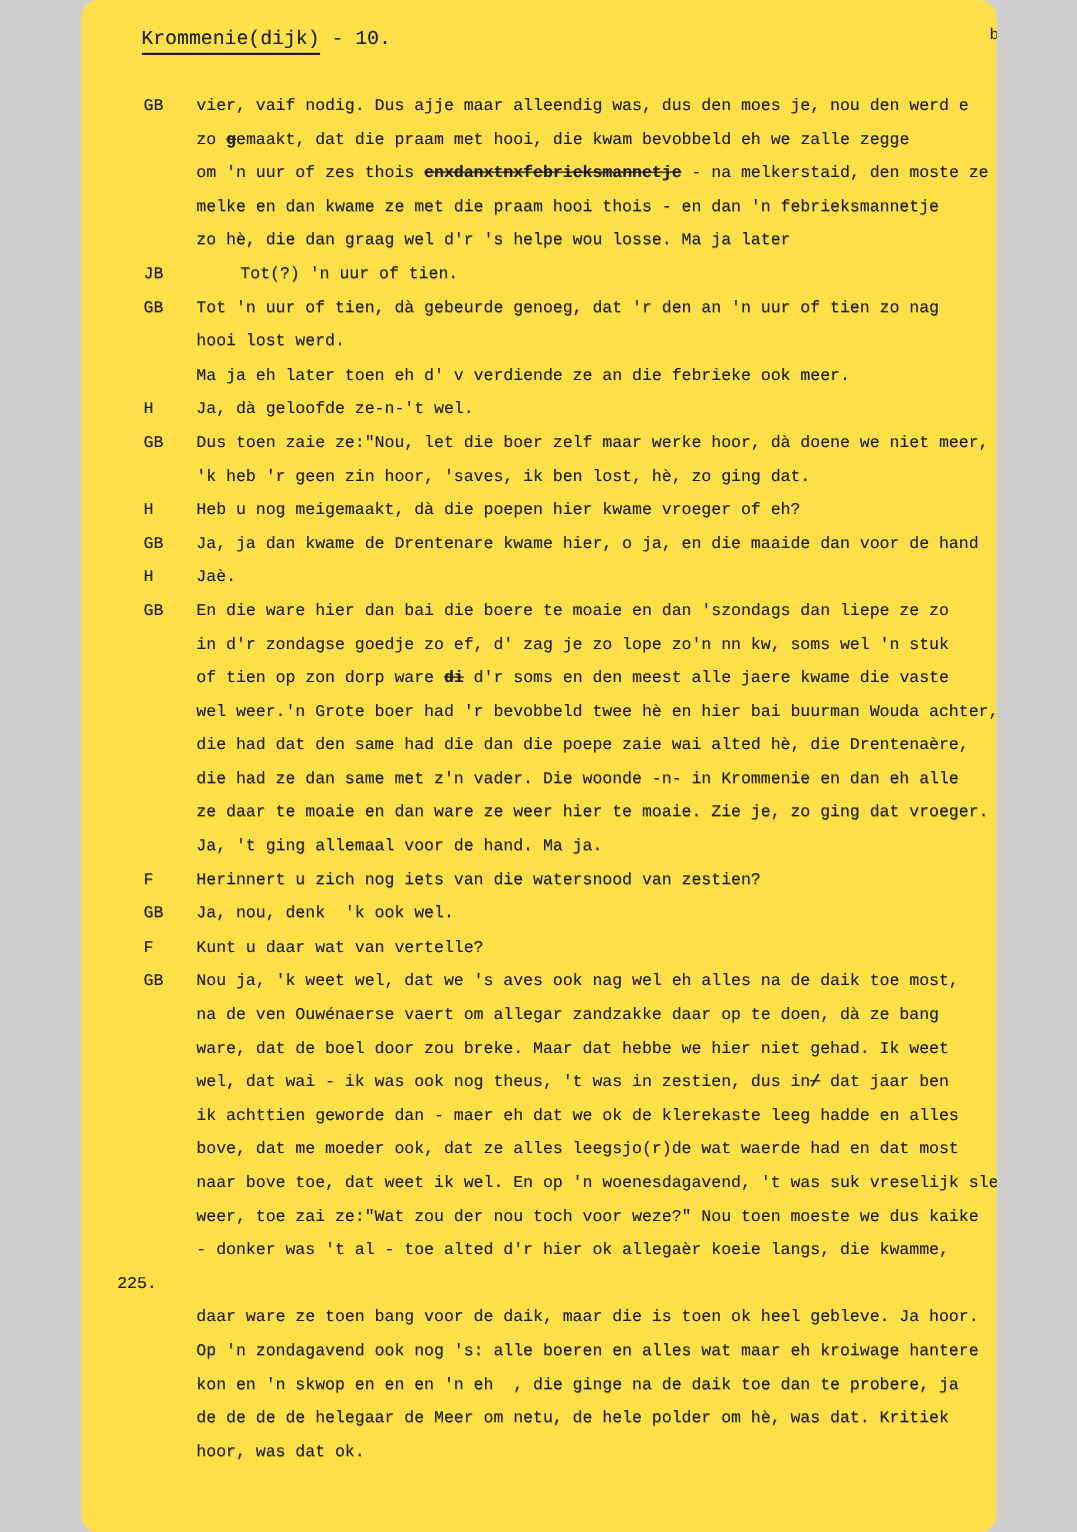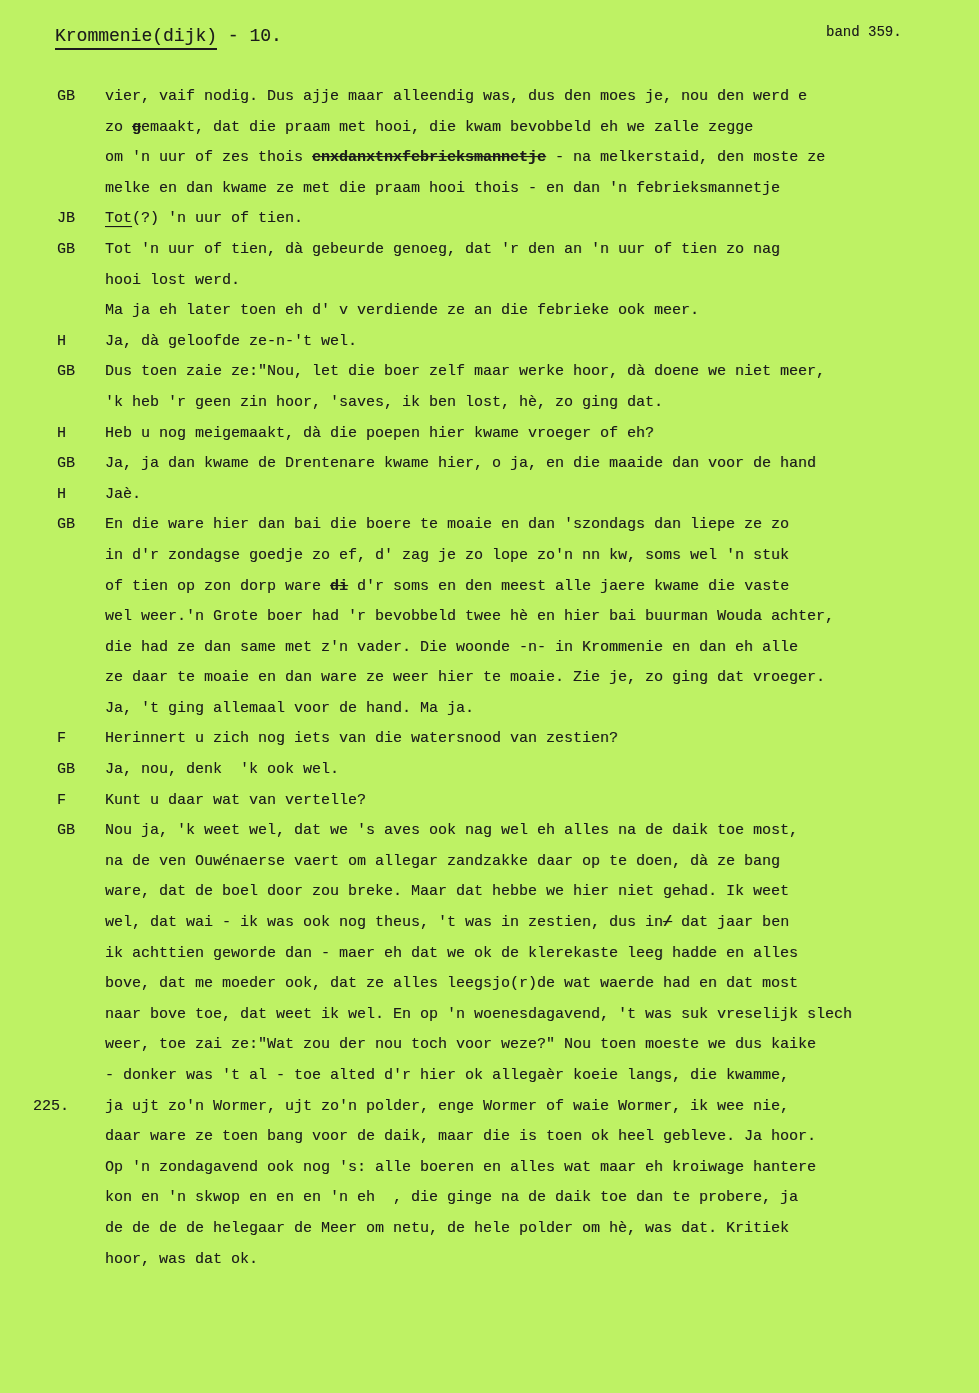--- a/index.html
+++ b/index.html
@@ -1,24 +1,25 @@
 <!DOCTYPE html>
 <html><head>
 <meta charset="utf-8">
 <style>
   html,body{margin:0;padding:0;background:#cfcfcf;}
   .page{
     position:relative;
-    width:979px;height:1393px;
+    width:832px;height:1393px;
     margin:0 auto;
-    background:#bef264;
+    background:#fde047;
     font-family:"Liberation Mono","DejaVu Sans Mono",monospace;
     color:#1b1b1b;
     overflow:hidden;
     text-shadow:0.3px 0.3px 0 rgba(20,20,20,0.35);
+    border-radius:16px;
   }
   .header-title{
     position:absolute;left:55px;top:26px;
     font-size:18px;white-space:pre;
   }
   .header-title .u2{
     border-bottom:2px solid #1b1b1b;
     padding-bottom:2px;
   }
   .band{
@@ -33,62 +34,64 @@
     height:30.6px;line-height:30.6px;
     font-size:15px;
     white-space:pre;
   }
   .label{
     position:absolute;left:57px;top:0;
   }
   .label.num{left:33px;}
   .text{display:block;margin-left:105px;}
   .seg-s{text-decoration:line-through;font-weight:bold;}
-  .seg-u{text-decoration:underline;text-underline-offset:4px;}
+  .seg-u{text-underline-offset:4px;margin-left:40px;}
 </style>
 </head>
 <body>
 
 <div class="page">
   <div class="header-title"><span class="u2">Krommenie(dijk)</span><span> - 10.</span></div>
   <div class="band">band 359.</div>
   <div class="transcript">
       <div class="line"><span class="label">GB</span><span class="text"><span>vier, vaif nodig. Dus ajje maar alleendig was, dus den moes je, nou den werd e</span></span></div>
       <div class="line"><span class="label"></span><span class="text"><span>zo </span><span class="seg-s">g</span><span>emaakt, dat die praam met hooi, die kwam bevobbeld eh we zalle zegge</span></span></div>
       <div class="line"><span class="label"></span><span class="text"><span>om 'n uur of zes thois </span><span class="seg-s">enxdanxtnxfebrieksmannetje</span><span> - na melkerstaid, den moste ze</span></span></div>
       <div class="line"><span class="label"></span><span class="text"><span>melke en dan kwame ze met die praam hooi thois - en dan 'n febrieksmannetje</span></span></div>
+      <div class="line"><span class="label"></span><span class="text"><span>zo hè, die dan graag wel d'r 's helpe wou losse. Ma ja later</span></span></div>
       <div class="line"><span class="label">JB</span><span class="text"><span class="seg-u">Tot</span><span>(?) 'n uur of tien.</span></span></div>
       <div class="line"><span class="label">GB</span><span class="text"><span>Tot 'n uur of tien, dà gebeurde genoeg, dat 'r den an 'n uur of tien zo nag</span></span></div>
       <div class="line"><span class="label"></span><span class="text"><span>hooi lost werd.</span></span></div>
       <div class="line"><span class="label"></span><span class="text"><span>Ma ja eh later toen eh d' v verdiende ze an die febrieke ook meer.</span></span></div>
       <div class="line"><span class="label">H</span><span class="text"><span>Ja, dà geloofde ze-n-'t wel.</span></span></div>
       <div class="line"><span class="label">GB</span><span class="text"><span>Dus toen zaie ze:"Nou, let die boer zelf maar werke hoor, dà doene we niet meer,</span></span></div>
       <div class="line"><span class="label"></span><span class="text"><span>'k heb 'r geen zin hoor, 'saves, ik ben lost, hè, zo ging dat.</span></span></div>
       <div class="line"><span class="label">H</span><span class="text"><span>Heb u nog meigemaakt, dà die poepen hier kwame vroeger of eh?</span></span></div>
       <div class="line"><span class="label">GB</span><span class="text"><span>Ja, ja dan kwame de Drentenare kwame hier, o ja, en die maaide dan voor de hand</span></span></div>
       <div class="line"><span class="label">H</span><span class="text"><span>Jaè.</span></span></div>
       <div class="line"><span class="label">GB</span><span class="text"><span>En die ware hier dan bai die boere te moaie en dan 'szondags dan liepe ze zo</span></span></div>
       <div class="line"><span class="label"></span><span class="text"><span>in d'r zondagse goedje zo ef, d' zag je zo lope zo'n nn kw, soms wel 'n stuk</span></span></div>
       <div class="line"><span class="label"></span><span class="text"><span>of tien op zon dorp ware </span><span class="seg-s">di</span><span> d'r soms en den meest alle jaere kwame die vaste</span></span></div>
       <div class="line"><span class="label"></span><span class="text"><span>wel weer.'n Grote boer had 'r bevobbeld twee hè en hier bai buurman Wouda achter,</span></span></div>
+      <div class="line"><span class="label"></span><span class="text"><span>die had dat den same had die dan die poepe zaie wai alted hè, die Drentenaère,</span></span></div>
       <div class="line"><span class="label"></span><span class="text"><span>die had ze dan same met z'n vader. Die woonde -n- in Krommenie en dan eh alle</span></span></div>
       <div class="line"><span class="label"></span><span class="text"><span>ze daar te moaie en dan ware ze weer hier te moaie. Zie je, zo ging dat vroeger.</span></span></div>
       <div class="line"><span class="label"></span><span class="text"><span>Ja, 't ging allemaal voor de hand. Ma ja.</span></span></div>
       <div class="line"><span class="label">F</span><span class="text"><span>Herinnert u zich nog iets van die watersnood van zestien?</span></span></div>
       <div class="line"><span class="label">GB</span><span class="text"><span>Ja, nou, denk  'k ook wel.</span></span></div>
       <div class="line"><span class="label">F</span><span class="text"><span>Kunt u daar wat van vertelle?</span></span></div>
       <div class="line"><span class="label">GB</span><span class="text"><span>Nou ja, 'k weet wel, dat we 's aves ook nag wel eh alles na de daik toe most,</span></span></div>
       <div class="line"><span class="label"></span><span class="text"><span>na de ven Ouwénaerse vaert om allegar zandzakke daar op te doen, dà ze bang</span></span></div>
       <div class="line"><span class="label"></span><span class="text"><span>ware, dat de boel door zou breke. Maar dat hebbe we hier niet gehad. Ik weet</span></span></div>
       <div class="line"><span class="label"></span><span class="text"><span>wel, dat wai - ik was ook nog theus, 't was in zestien, dus in</span><span class="seg-s">/</span><span> dat jaar ben</span></span></div>
       <div class="line"><span class="label"></span><span class="text"><span>ik achttien geworde dan - maer eh dat we ok de klerekaste leeg hadde en alles</span></span></div>
       <div class="line"><span class="label"></span><span class="text"><span>bove, dat me moeder ook, dat ze alles leegsjo(r)de wat waerde had en dat most</span></span></div>
       <div class="line"><span class="label"></span><span class="text"><span>naar bove toe, dat weet ik wel. En op 'n woenesdagavend, 't was suk vreselijk slech</span></span></div>
       <div class="line"><span class="label"></span><span class="text"><span>weer, toe zai ze:"Wat zou der nou toch voor weze?" Nou toen moeste we dus kaike</span></span></div>
       <div class="line"><span class="label"></span><span class="text"><span>- donker was 't al - toe alted d'r hier ok allegaèr koeie langs, die kwamme,</span></span></div>
-      <div class="line"><span class="label num">225.</span><span class="text"><span>ja ujt zo'n Wormer, ujt zo'n polder, enge Wormer of waie Wormer, ik wee nie,</span></span></div>
+      <div class="line"><span class="label num">225.</span></div>
       <div class="line"><span class="label"></span><span class="text"><span>daar ware ze toen bang voor de daik, maar die is toen ok heel gebleve. Ja hoor.</span></span></div>
       <div class="line"><span class="label"></span><span class="text"><span>Op 'n zondagavend ook nog 's: alle boeren en alles wat maar eh kroiwage hantere</span></span></div>
       <div class="line"><span class="label"></span><span class="text"><span>kon en 'n skwop en en en 'n eh  , die ginge na de daik toe dan te probere, ja</span></span></div>
       <div class="line"><span class="label"></span><span class="text"><span>de de de de helegaar de Meer om netu, de hele polder om hè, was dat. Kritiek</span></span></div>
       <div class="line"><span class="label"></span><span class="text"><span>hoor, was dat ok.</span></span></div>
     </div>
 </div>
 
 </body></html>

